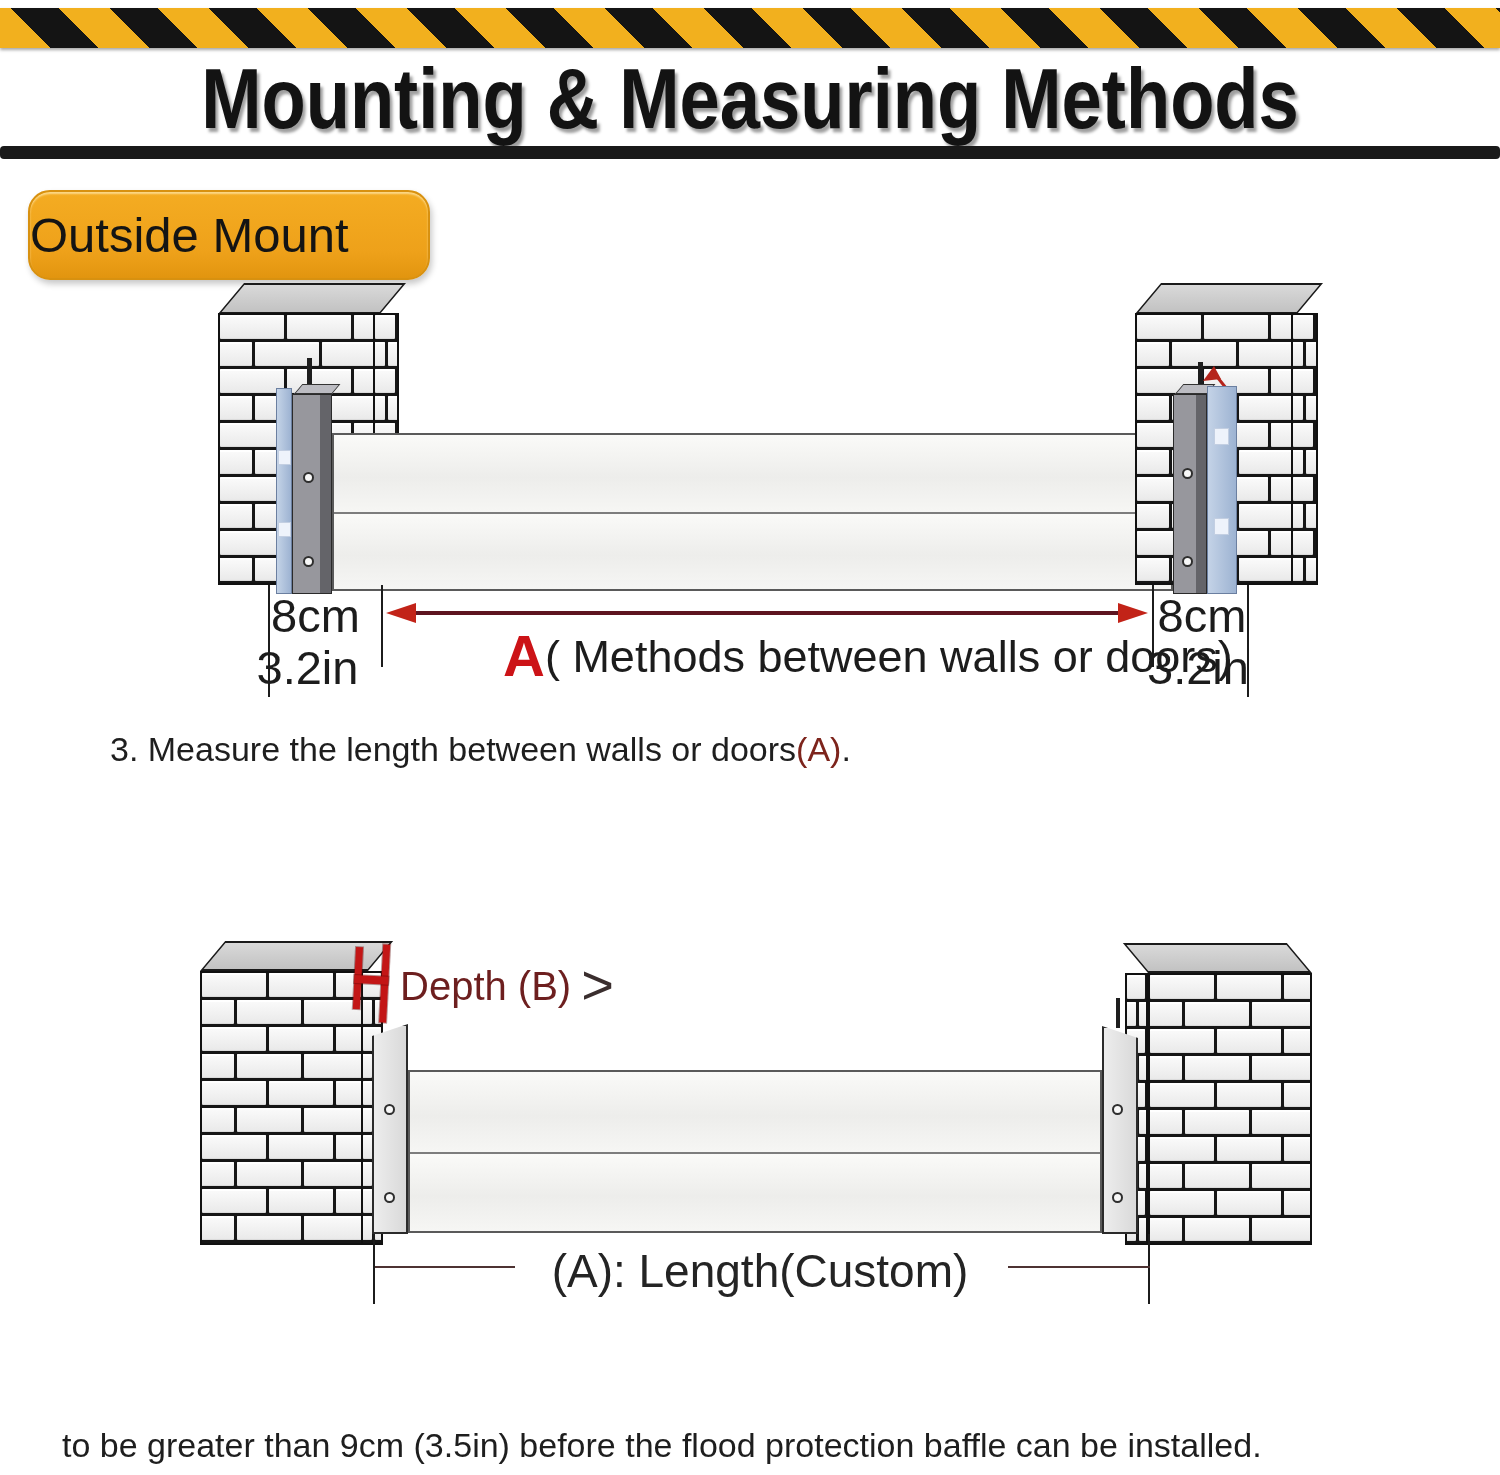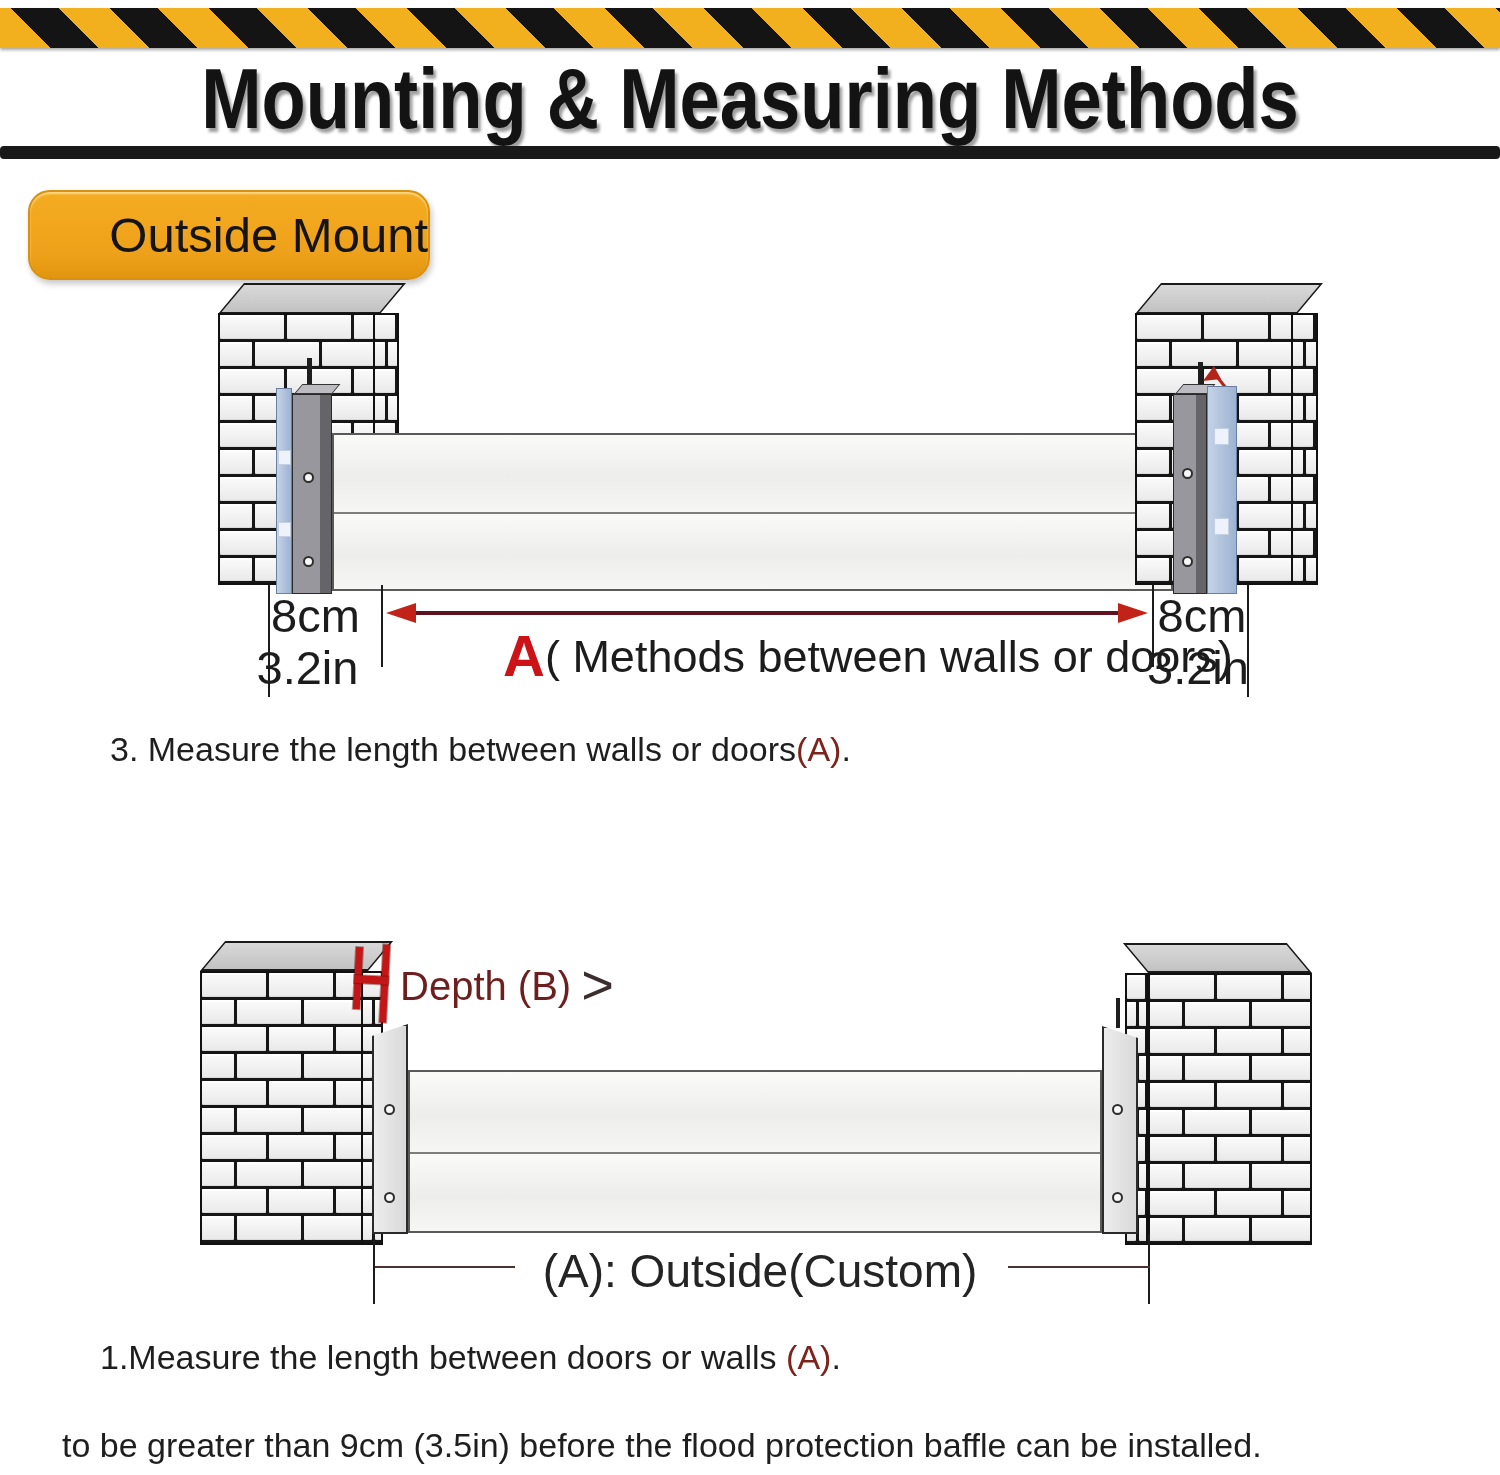--- a/index.html
+++ b/index.html
@@ -22,21 +22,21 @@
     transform:scaleX(.94) scaleY(1.1);
     text-shadow:3px 4px 3px rgba(0,0,0,.38),-1px -1px 0 rgba(255,255,255,.85);
     white-space:nowrap;
   }
   .title-separator{left:0;top:146px;width:1500px;height:13px;background:#191919;border-radius:4px;}
 
   
   .badge{
     background:linear-gradient(180deg,#f4ac22,#eea11a 70%,#e2950f);
     border:2px solid #d89110;border-radius:22px;
-    display:flex;align-items:center;justify-content:flex-end;
+    display:flex;align-items:center;justify-content:flex-start;
     font-size:49px;color:#141414;font-weight:500;
     box-shadow:2px 4px 6px rgba(0,0,0,.22), inset 0 2px 2px rgba(255,235,180,.7);
     white-space:nowrap;
   }
   .badge-outside{left:28px;top:190px;width:398px;height:86px;}
   .badge-inside{left:28px;top:840px;width:398px;height:88px;}
 
   
   .brickwall{position:absolute;overflow:hidden;background:#161616;border:2px solid #111;box-sizing:border-box;}
   .brick{
@@ -374,18 +374,17 @@
     </div>
   <div class="pin" style="left:1116px;top:998px;width:4px;height:30px;"></div>
   <div class="channel-light" style="left:1102px;top:1026px;width:36px;height:208px;clip-path:polygon(0 0,100% 12px,100% 100%,0 100%);"></div>
   <div class="hole" style="left:1112px;top:1104px;"></div>
   <div class="hole" style="left:1112px;top:1192px;"></div>
 
   <div class="tick" style="left:373px;top:1234px;height:70px;"></div>
   <div class="tick" style="left:1148px;top:1234px;height:70px;"></div>
   <div class="dim-line" style="left:375px;top:1266px;width:140px;"></div>
   <div class="dim-line" style="left:1008px;top:1266px;width:142px;"></div>
-  <div class="length-label" style="left:540px;top:1244px;width:440px;">(A): Outside(Custom)</div>
-
-  <div class="step" style="left:100px;top:1338px;"><span>1.Measure the length between doors or walls </span><span class="hl">(A)</span><span>.</span></div>
+  <div class="length-label" style="left:540px;top:1244px;width:440px;">(A): Length(Custom)</div>
+
   <div class="step" style="left:62px;top:1426px;">to be greater than 9cm (3.5in) before the flood protection baffle can be installed.</div>
 
 </div>
 
 </body></html>

